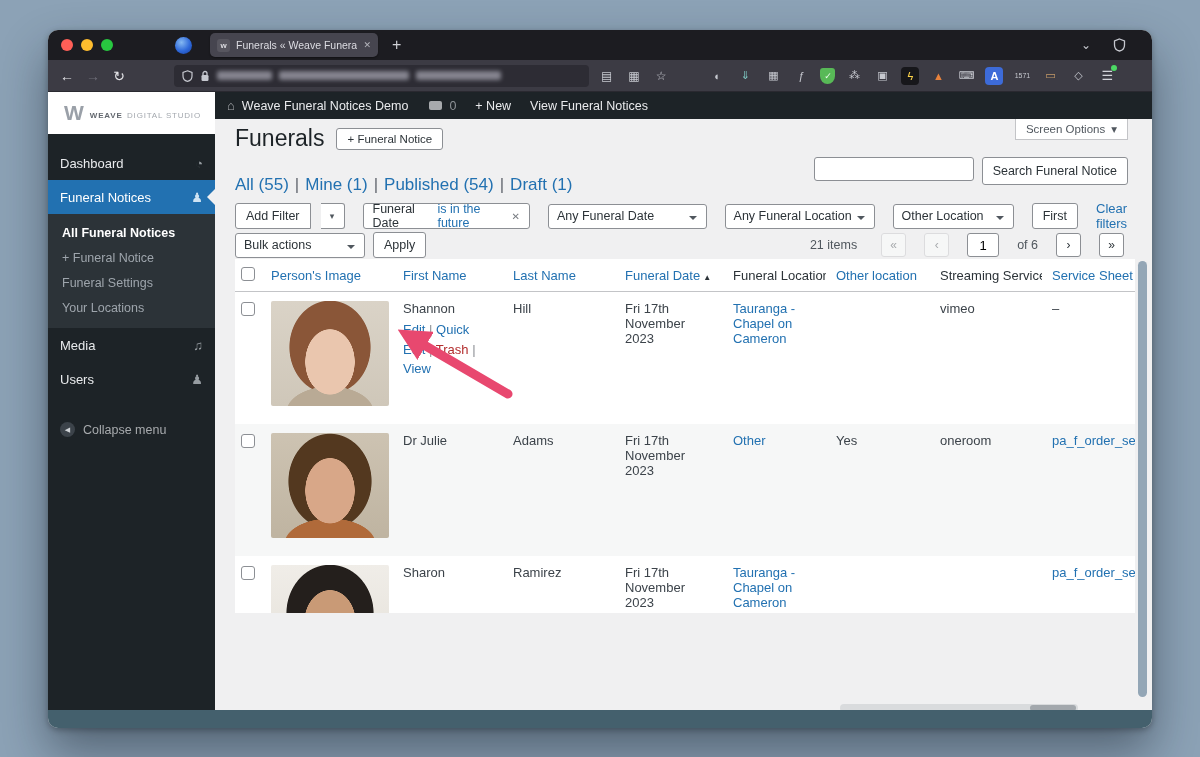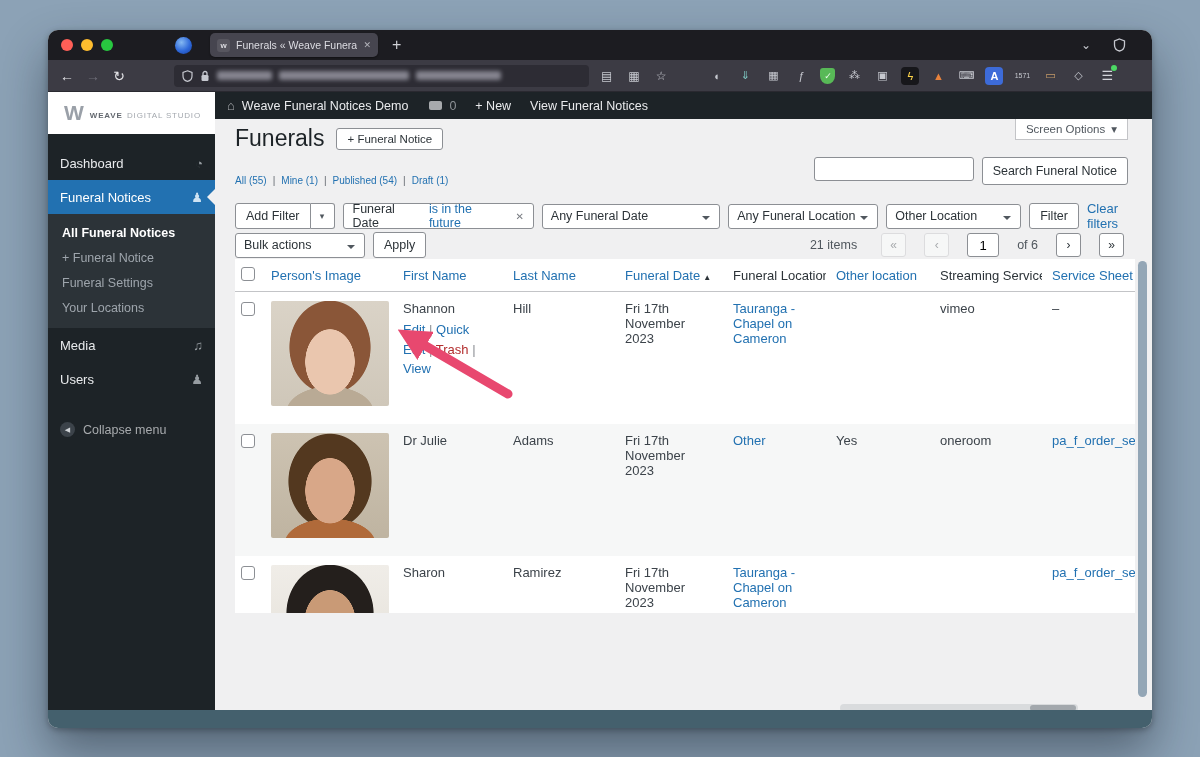--- a/index.html
+++ b/index.html
@@ -94,25 +94,25 @@
   .title-row { position:absolute; top:6px; left:20px; display:flex; align-items:center; gap:12px; }
   .h1 { font-size:23px; font-weight:400; color:#1d2327; }
   .btn { display:inline-flex; align-items:center; justify-content:center; height:26px; padding:0 10px;
          background:#fff; border:1px solid #8c8f94; border-radius:3px; font-size:12.5px; color:#2c3338; white-space:nowrap; }
   .btn.sm { height:22px; font-size:11.5px; }
   .btn.blue { color:#2271b1; border-color:#2271b1; background:#f6f7f7; }
   .search-row { position:absolute; top:38px; right:24px; display:flex; gap:8px; }
   .search-input { width:160px; height:24px; border:1px solid #8c8f94; border-radius:3px; background:#fff; padding:0 6px; font-size:13px; }
   .search-row .btn { height:28px; }
 
-  .views { position:absolute; top:56px; left:20px; font-size:10px; color:#646970; display:flex; gap:6px; }
+  .views { position:absolute; top:56px; left:20px; font-size:17px; color:#646970; display:flex; gap:6px; }
   .lnk { color:#2271b1; text-decoration:none; cursor:pointer; }
   .red { color:#b32d2e; }
 
-  .filter-row { position:absolute; top:82px; left:20px; display:flex; gap:8px; align-items:center; }
+  .filter-row { position:absolute; top:82px; left:20px; display:flex; gap:18px; align-items:center; }
   .af-caret { width:24px; margin-left:-8px; border-left:none; border-radius:0 3px 3px 0; color:#50575e; font-size:9px; }
   .af-main { border-radius:3px 0 0 3px; }
   .chip { display:flex; align-items:center; gap:5px; height:26px; background:#fff; border:1px solid #8c8f94;
           border-radius:3px; padding:0 9px; font-size:12.5px; color:#2c3338; }
   .chip .x { color:#787c82; font-size:10px; margin-left:4px; }
   .select { position:relative; height:25px; background:#fff; border:1px solid #8c8f94; border-radius:3px;
             display:flex; align-items:center; padding:0 26px 0 8px; font-size:12.5px; color:#2c3338; white-space:nowrap; }
   .select::after { content:""; position:absolute; right:9px; top:11px; border:4px solid transparent; border-top-color:#50575e; }
 
   .bulk-row { position:absolute; top:113px; left:20px; right:28px; display:flex; gap:8px; align-items:center; }
@@ -311,21 +311,21 @@
         <span class="btn af-main">Add Filter</span>
         <span class="btn af-caret">▾</span>
         <span class="chip">
           <span>Funeral Date</span>
           <span class="lnk">is in the future</span>
           <span class="x">✕</span>
         </span>
         <span class="select" style="width:180px">Any Funeral Date</span>
         <span class="select" style="width:150px">Any Funeral Location</span>
         <span class="select" style="width:136px">Other Location</span>
-        <span class="btn">Filter</span>
+        <span class="btn">First</span>
         <span class="lnk" style="font-size:13px">Clear filters</span>
       </div>
 
       <div class="bulk-row">
         <span class="select" style="width:130px">Bulk actions</span>
         <span class="btn">Apply</span>
         <span class="pagination">
           <span class="items-count">21 items</span>
           <span class="pg-btn dis">«</span>
           <span class="pg-btn dis">‹</span>

